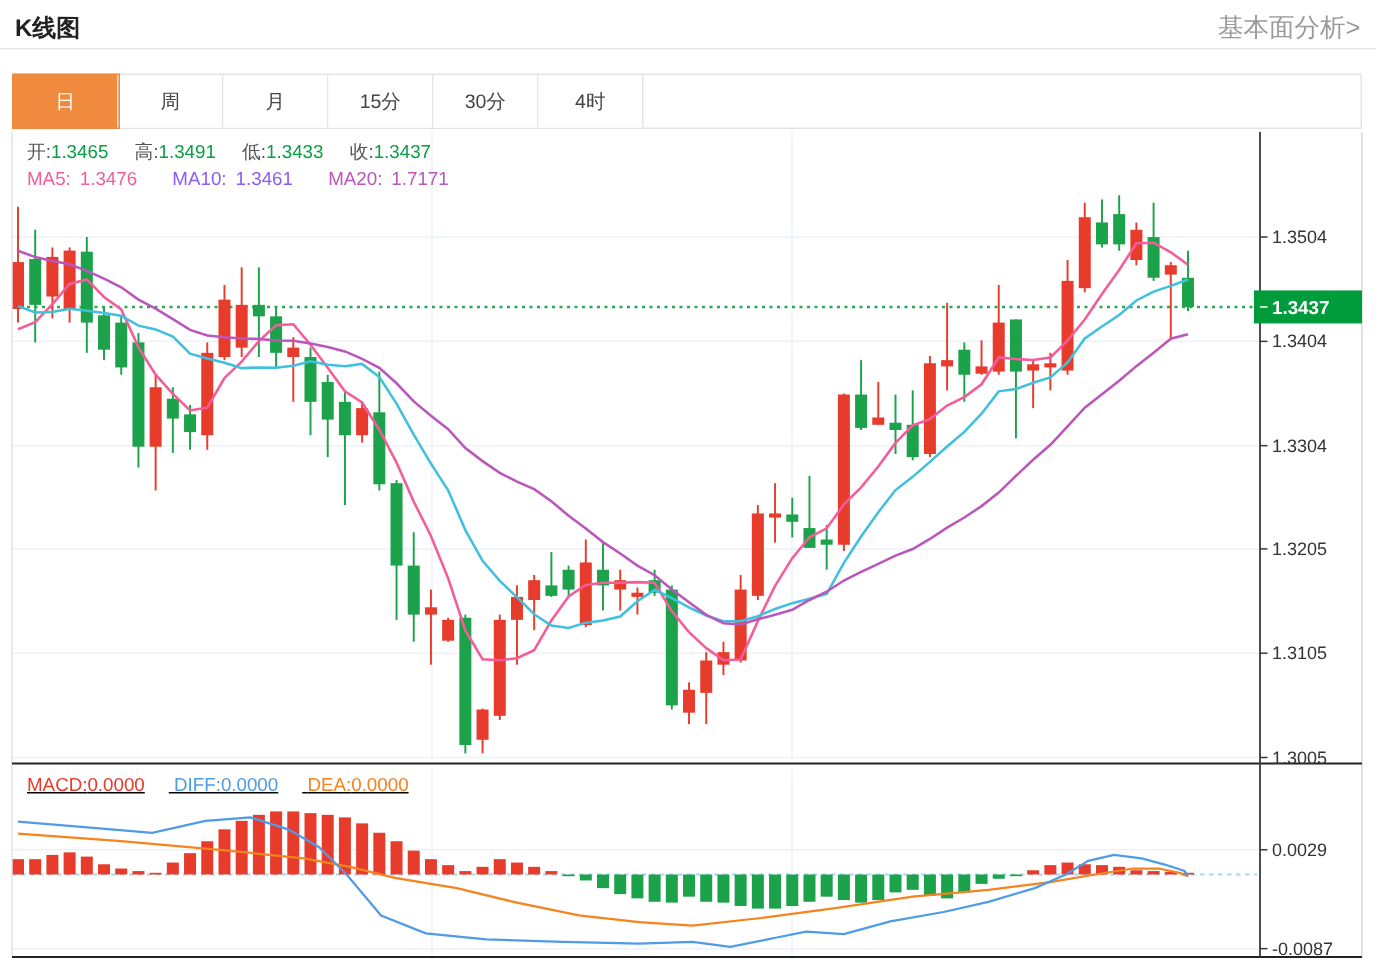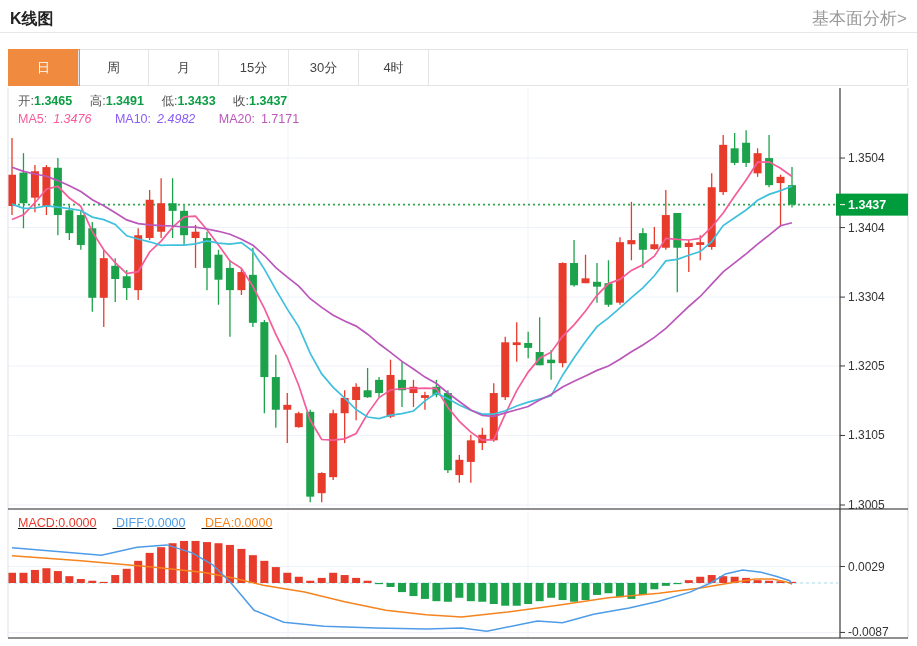--- a/index.html
+++ b/index.html
@@ -8,24 +8,24 @@
   .page-title{font-size:16px;font-weight:bold;color:#222;}
   .fund-link{font-size:17px;color:#999;cursor:pointer;}
   .tabbar{margin:16px 9px 0 8px;width:900px;height:37px;box-sizing:border-box;border:1px solid #e4e4e4;display:flex;background:#fff;}
   .tab{width:70px;box-sizing:border-box;border-right:1px solid #e4e4e4;display:flex;align-items:center;justify-content:center;font-size:13px;color:#444;background:#fff;cursor:pointer;}
   .tab.selected{background:#f08a3e;color:#fff;box-shadow:0 0 0 1px #f08a3e;z-index:2;}
   .tab-filler{flex:1;}
   .chartwrap{position:relative;width:917px;height:558px;margin-top:2px;}
   .chartwrap svg{position:absolute;left:0;top:0;z-index:1;}
   .overlay-row{position:absolute;z-index:3;font-size:12.5px;white-space:nowrap;}
   .row-ohlc{left:18px;top:5px;color:#555;}
-  .row-ohlc .val{margin-right:14px;font-weight:bold;}
+  .row-ohlc .val{margin-right:14px;}
   .row-ma{left:18px;top:24px;}
   .row-ma span{margin-right:6px;text-align:right;}
-  .row-ma .gap{margin-right:20px;font-style:italic;}
+  .row-ma .gap{margin-right:20px;}
   .row-macd{left:18px;top:428px;text-decoration:underline;}
   .row-macd .gap{margin-right:16px;}
 </style>
 <style>.row-ohlc .val{color:#0a9e43;}.row-ma .ma5{color:#f45c9a;}.row-ma .ma10{color:#8b5cf6;}.row-ma .ma20{color:#bb57bb;}.row-macd .macd{color:#e73b2c;}.row-macd .diff{color:#4e9ce8;}.row-macd .dea{color:#f5831e;}</style></head>
 <body>
 
 <div class="titlebar">
   <span class="page-title">K线图</span>
   <span class="fund-link">基本面分析&gt;</span>
 </div>
@@ -296,21 +296,21 @@
 
   <div class="overlay-row row-ohlc">
     <span>开:</span><span class="val green">1.3465</span>
     <span>高:</span><span class="val green">1.3491</span>
     <span>低:</span><span class="val green">1.3433</span>
     <span>收:</span><span class="val green">1.3437</span>
   </div>
 
   <div class="overlay-row row-ma">
     <span class="ma5">MA5:</span><span class="ma5 gap">1.3476</span>
-    <span class="ma10">MA10:</span><span class="ma10 gap">2.4982</span>
+    <span class="ma10">MA10:</span><span class="ma10 gap">1.3461</span>
     <span class="ma20">MA20:</span><span class="ma20">1.7171</span>
   </div>
 
   <div class="overlay-row row-macd">
     <span class="macd">MACD:</span><span class="macd gap">0.0000</span>
     <span class="diff">DIFF:</span><span class="diff gap">0.0000</span>
     <span class="dea">DEA:</span><span class="dea">0.0000</span>
   </div>
 </div>
 

